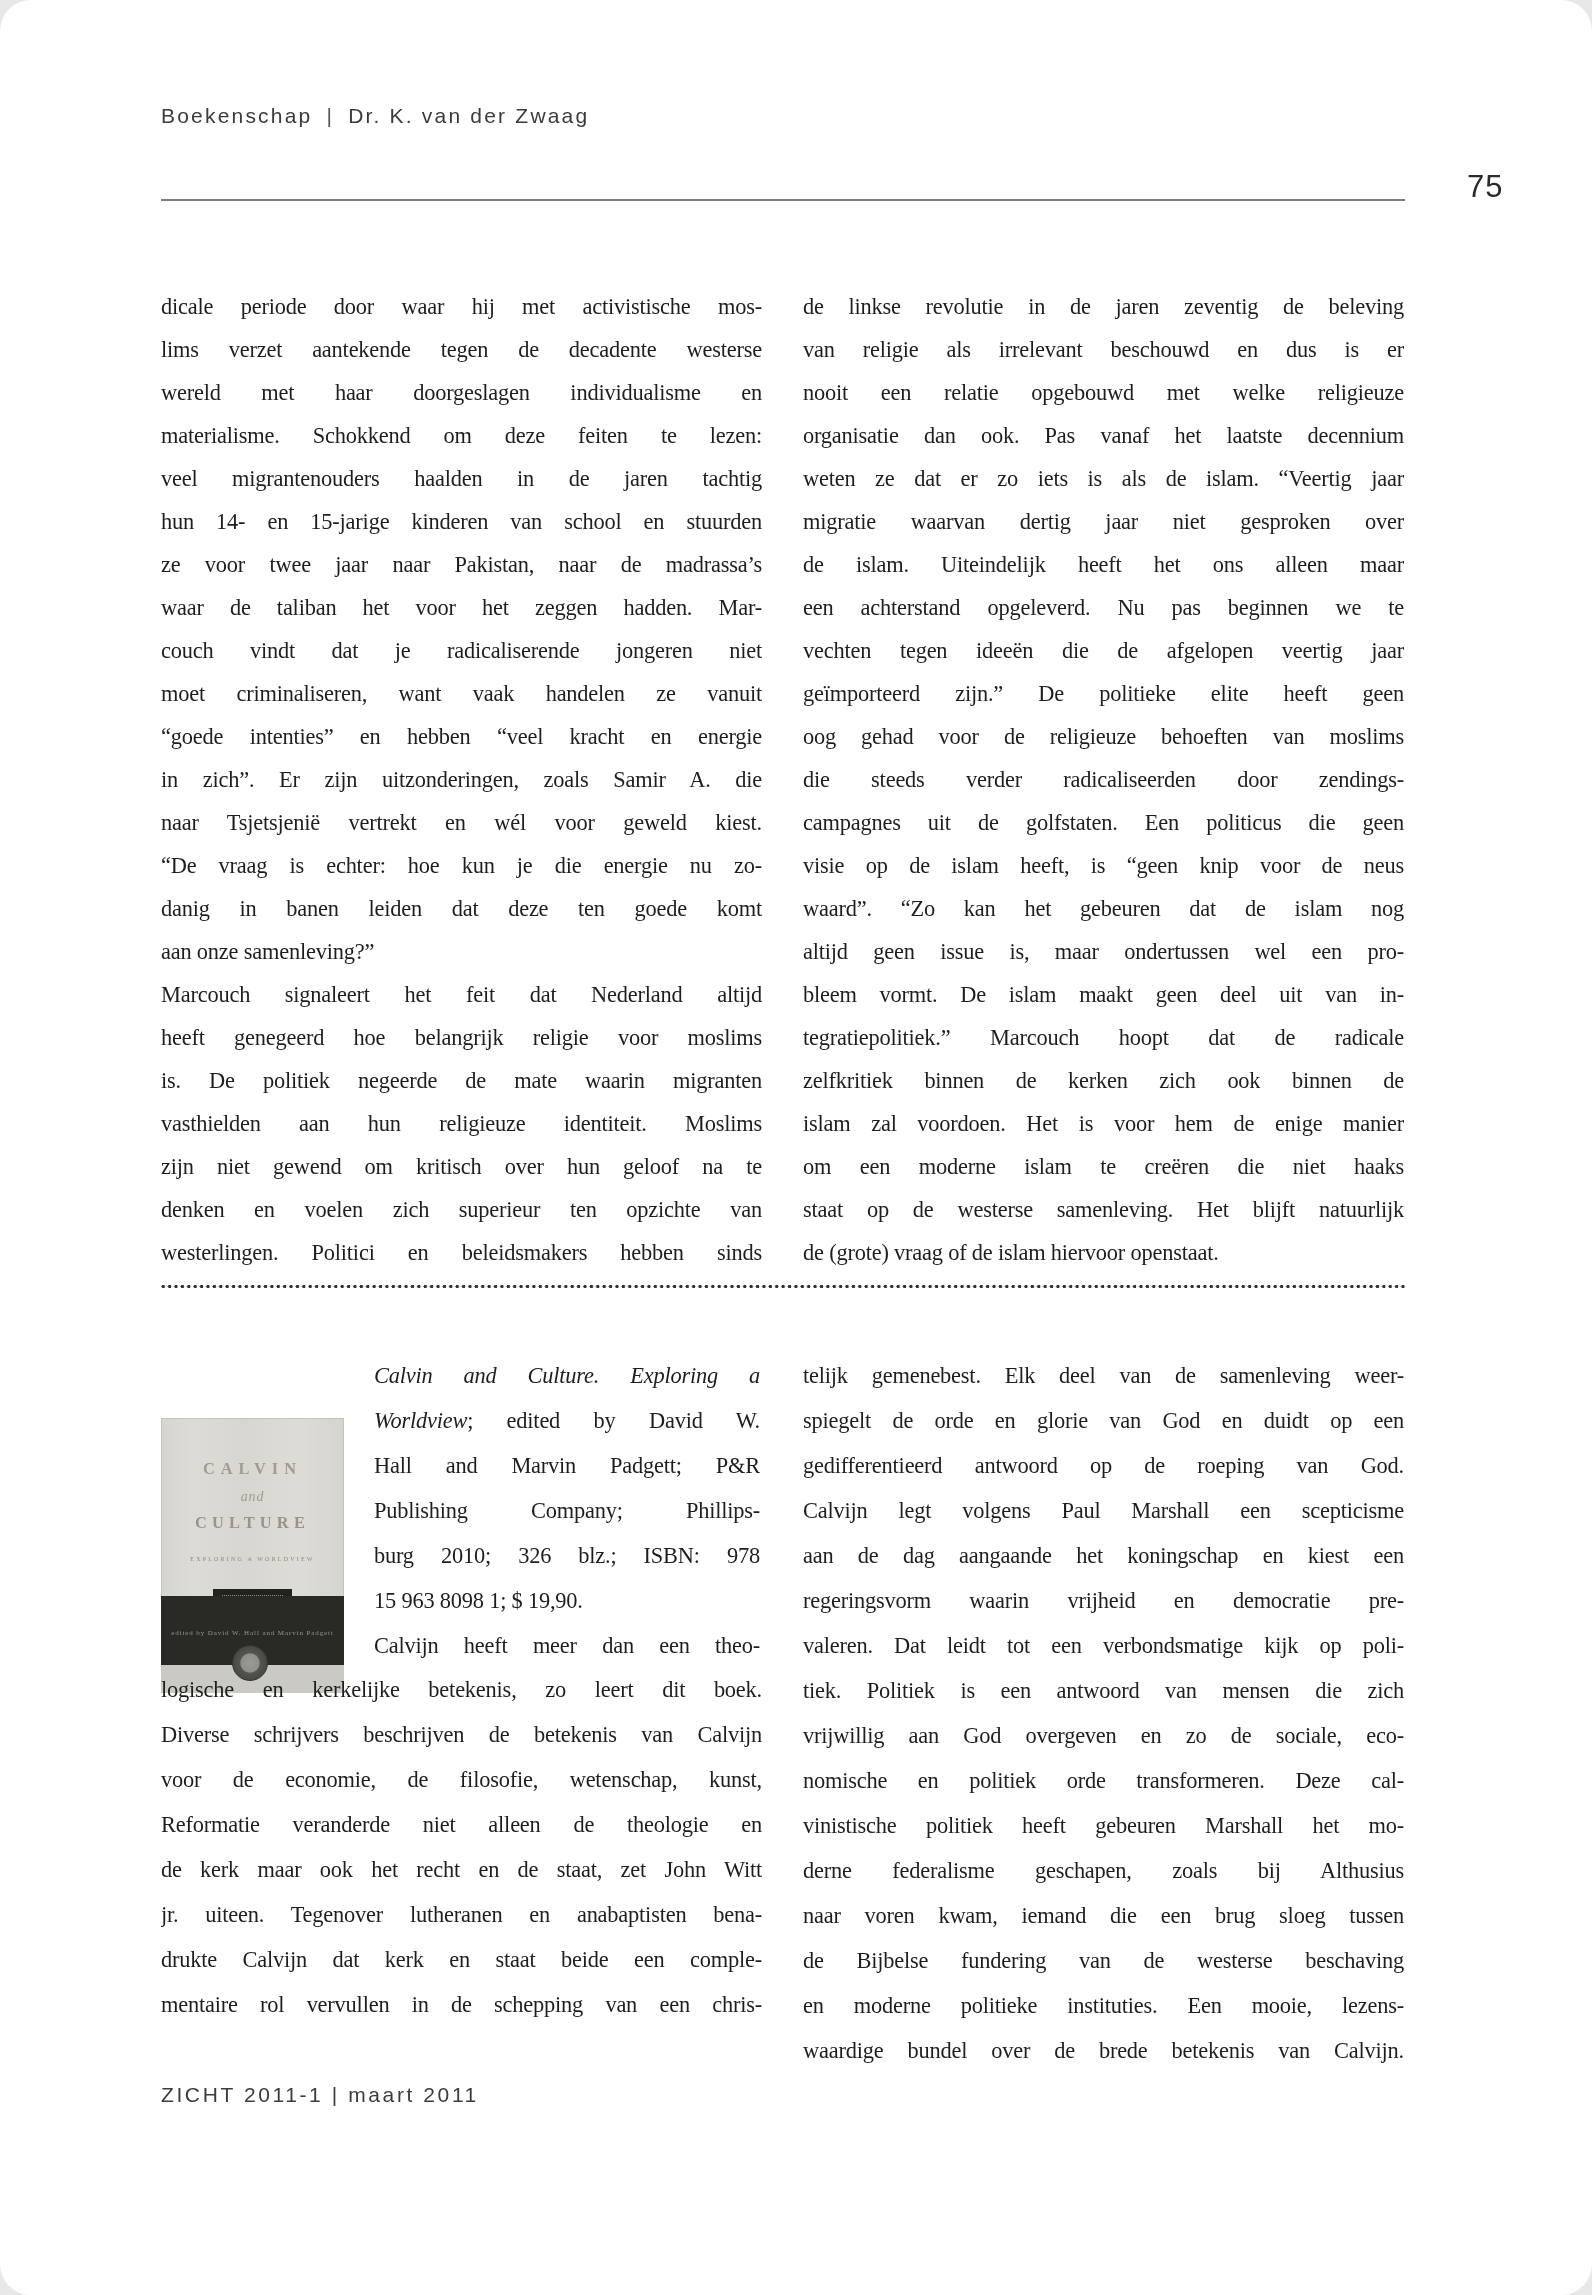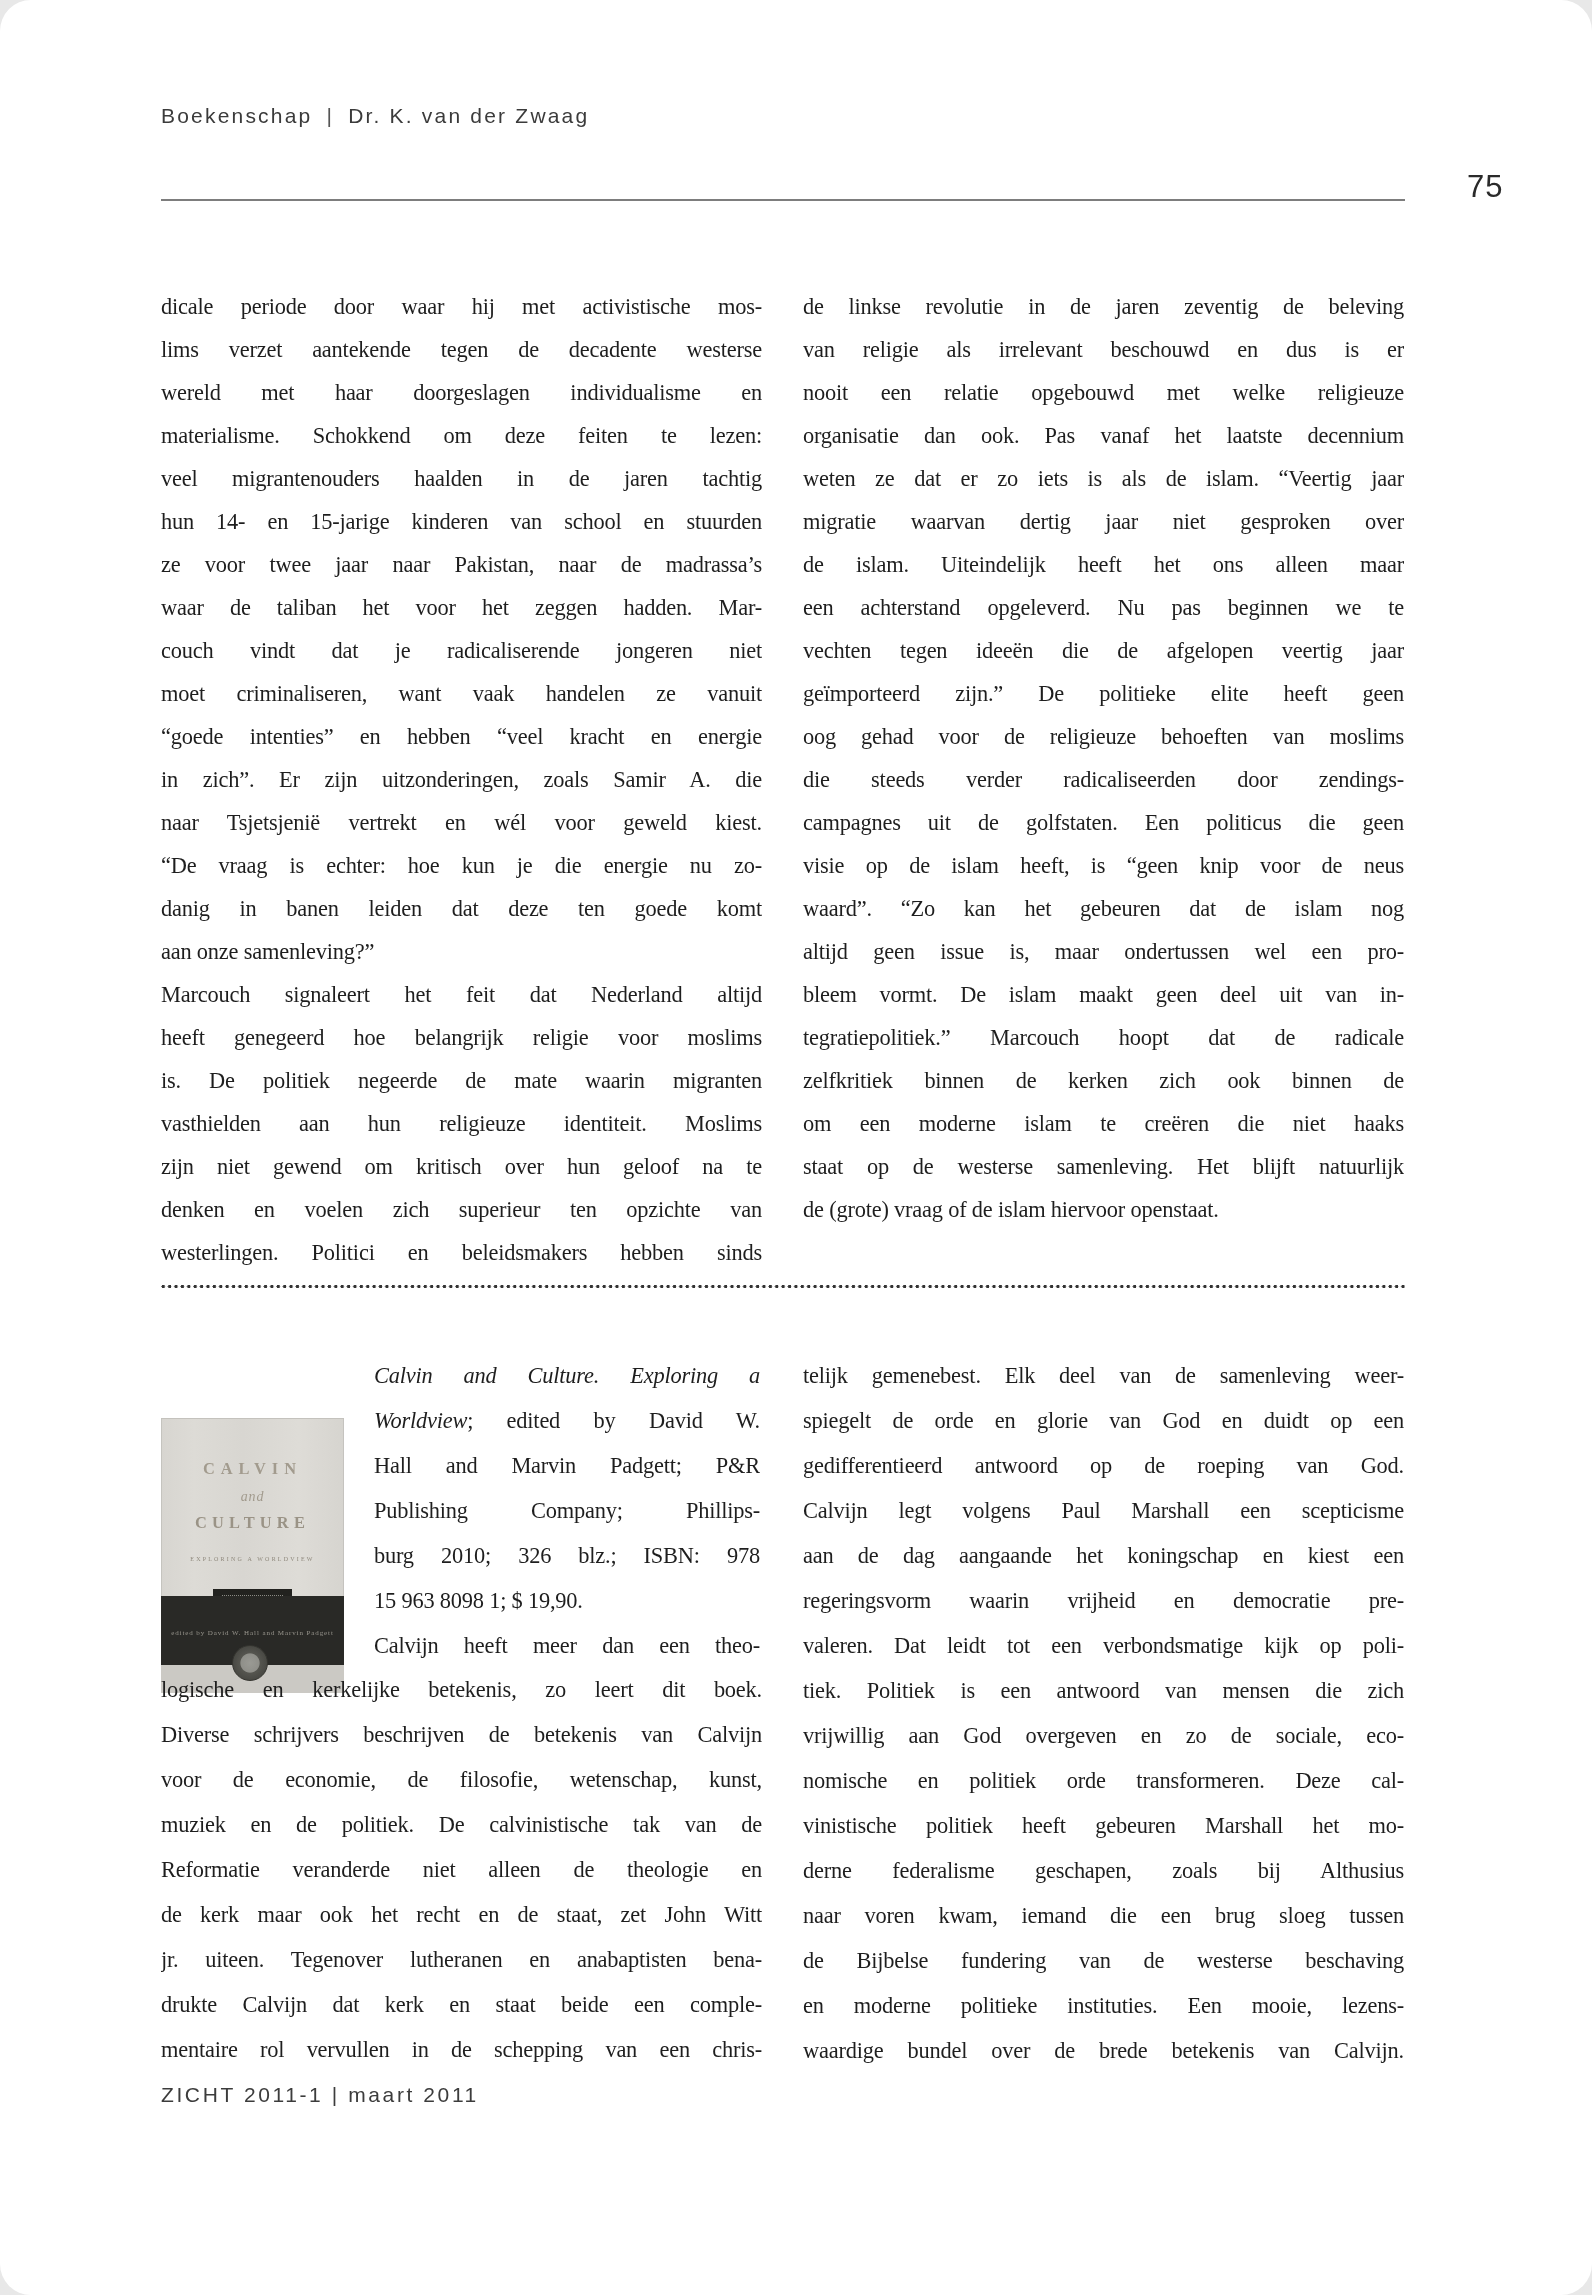--- a/index.html
+++ b/index.html
@@ -165,20 +165,21 @@
       <div class="line">geïmporteerd zijn.” De politieke elite heeft geen</div>
       <div class="line">oog gehad voor de religieuze behoeften van moslims</div>
       <div class="line">die steeds verder radicaliseerden door zendings-</div>
       <div class="line">campagnes uit de golfstaten. Een politicus die geen</div>
       <div class="line">visie op de islam heeft, is “geen knip voor de neus</div>
       <div class="line">waard”. “Zo kan het gebeuren dat de islam nog</div>
       <div class="line">altijd geen issue is, maar ondertussen wel een pro-</div>
       <div class="line">bleem vormt. De islam maakt geen deel uit van in-</div>
       <div class="line">tegratiepolitiek.” Marcouch hoopt dat de radicale</div>
       <div class="line">zelfkritiek binnen de kerken zich ook binnen de</div>
+      <div class="line">islam zal voordoen. Het is voor hem de enige manier</div>
       <div class="line">om een moderne islam te creëren die niet haaks</div>
       <div class="line">staat op de westerse samenleving. Het blijft natuurlijk</div>
       <div class="line no-just">de (grote) vraag of de islam hiervoor openstaat.</div>
     </section>
 
   <div class="dotted-divider"></div>
 
   <div class="book-cover">
     <div class="cover-text cover-title-top">CALVIN</div>
     <div class="cover-text cover-title-mid">and</div>
@@ -207,21 +208,20 @@
       <div class="line no-just"><i class="cit-italic"></i><span>15 963 8098 1; $ 19,90.</span></div>
 
       <div class="line"><i class="cit-italic"></i><span>Calvijn heeft meer dan een theo-</span></div>
     </section>
 
   <section class="col lh52 review-left-full">
 
   <div class="line">logische en kerkelijke betekenis, zo leert dit boek.</div>
       <div class="line">Diverse schrijvers beschrijven de betekenis van Calvijn</div>
       <div class="line">voor de economie, de filosofie, wetenschap, kunst,</div>
-      <div class="line">muziek en de politiek. De calvinistische tak van de</div>
       <div class="line">Reformatie veranderde niet alleen de theologie en</div>
       <div class="line">de kerk maar ook het recht en de staat, zet John Witt</div>
       <div class="line">jr. uiteen. Tegenover lutheranen en anabaptisten bena-</div>
       <div class="line">drukte Calvijn dat kerk en staat beide een comple-</div>
       <div class="line">mentaire rol vervullen in de schepping van een chris-</div>
     </section>
 
   <section class="col lh52 review-right">
 
   <div class="line">telijk gemenebest. Elk deel van de samenleving weer-</div>

